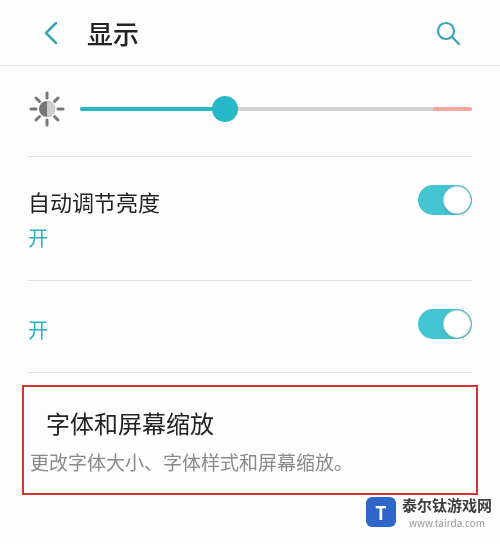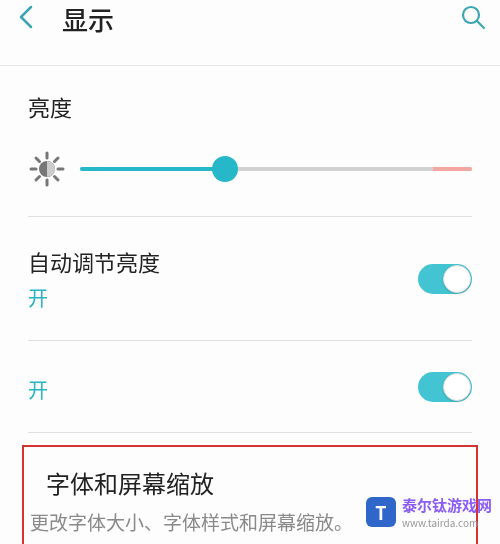--- a/index.html
+++ b/index.html
@@ -7,21 +7,22 @@
       width: 500px;
       height: 544px;
       background: #fdfdfd;
       font-family: -apple-system, "PingFang SC", "Noto Sans CJK SC", sans-serif;
       position: relative;
       overflow: hidden;
     }
     .header {
       height: 66px;
       display: flex;
-      padding: 0 10px;
+      align-items: center;
+      padding: 0 35px;
       border-bottom: 1px solid #e6e6e6;
     }
     .back-btn {
       width: 34px;
       height: 34px;
       display: flex;
       align-items: center;
       justify-content: center;
       cursor: pointer;
     }
@@ -104,21 +105,20 @@
       position: absolute;
       width: 26px;
       height: 26px;
       border-radius: 50%;
       background: #26b7c8;
       top: 50%;
       transform: translate(-50%, -50%);
     }
     .setting-row {
       display: flex;
-      align-items: center;
       padding: 28px 0;
       border-bottom: 1.5px solid #e0e0e0;
     }
     .setting-text {
       flex: 1;
     }
     .setting-title {
       font-size: 22px;
       color: #222;
     }
@@ -188,21 +188,21 @@
       display: flex;
       align-items: center;
       justify-content: center;
       color: #fff;
       font-weight: bold;
       font-size: 18px;
     }
     .wm-text {
       font-size: 15px;
       font-weight: 600;
-      color: #8b5cf6;
+      color: #404040;
       text-align: right;
     }
   </style>
 </head>
 <body>
 
 <div class="header">
   <div class="back-btn">
     <svg width="20" height="26" viewBox="0 0 20 26">
       <polyline points="14,3 4,13 14,23" fill="none" stroke="#3aa5b3" stroke-width="2.5" stroke-linecap="round" stroke-linejoin="round"></polyline>
@@ -213,21 +213,20 @@
     <svg width="28" height="28" viewBox="0 0 28 28">
       <circle cx="12" cy="12" r="8" fill="none" stroke="#3aa5b3" stroke-width="2.2"></circle>
       <line x1="18" y1="18" x2="25" y2="25" stroke="#3aa5b3" stroke-width="2.2" stroke-linecap="round"></line>
     </svg>
   </div>
 </div>
 
 <div class="content">
 
   <div class="section-brightness">
-    <div class="brightness-label">亮度</div>
     <div class="slider-row">
       <div class="brightness-icon">
         <svg width="36" height="36" viewBox="0 0 36 36">
           <circle cx="18" cy="18" r="8" fill="#777"></circle>
           <g stroke="#777" stroke-width="3" stroke-linecap="round">
             <line x1="18" y1="2" x2="18" y2="7"></line>
             <line x1="18" y1="29" x2="18" y2="34"></line>
             <line x1="2" y1="18" x2="7" y2="18"></line>
             <line x1="29" y1="18" x2="34" y2="18"></line>
             <line x1="7" y1="7" x2="10.5" y2="10.5"></line>
@@ -272,15 +271,15 @@
     <div class="setting-title">字体和屏幕缩放</div>
     <div class="setting-desc">更改字体大小、字体样式和屏幕缩放。</div>
   </div>
 
 </div>
 
 <div class="watermark">
   <div class="wm-logo">T</div>
   <div>
     <div class="wm-text">泰尔钛游戏网</div>
-    <div style="font-size:10px;color:#999;">www.tairda.com</div>
+    <div style="font-size:10px;color:#999;text-align:center;">www.tairda.com</div>
   </div>
 </div>
 
 </body></html>

